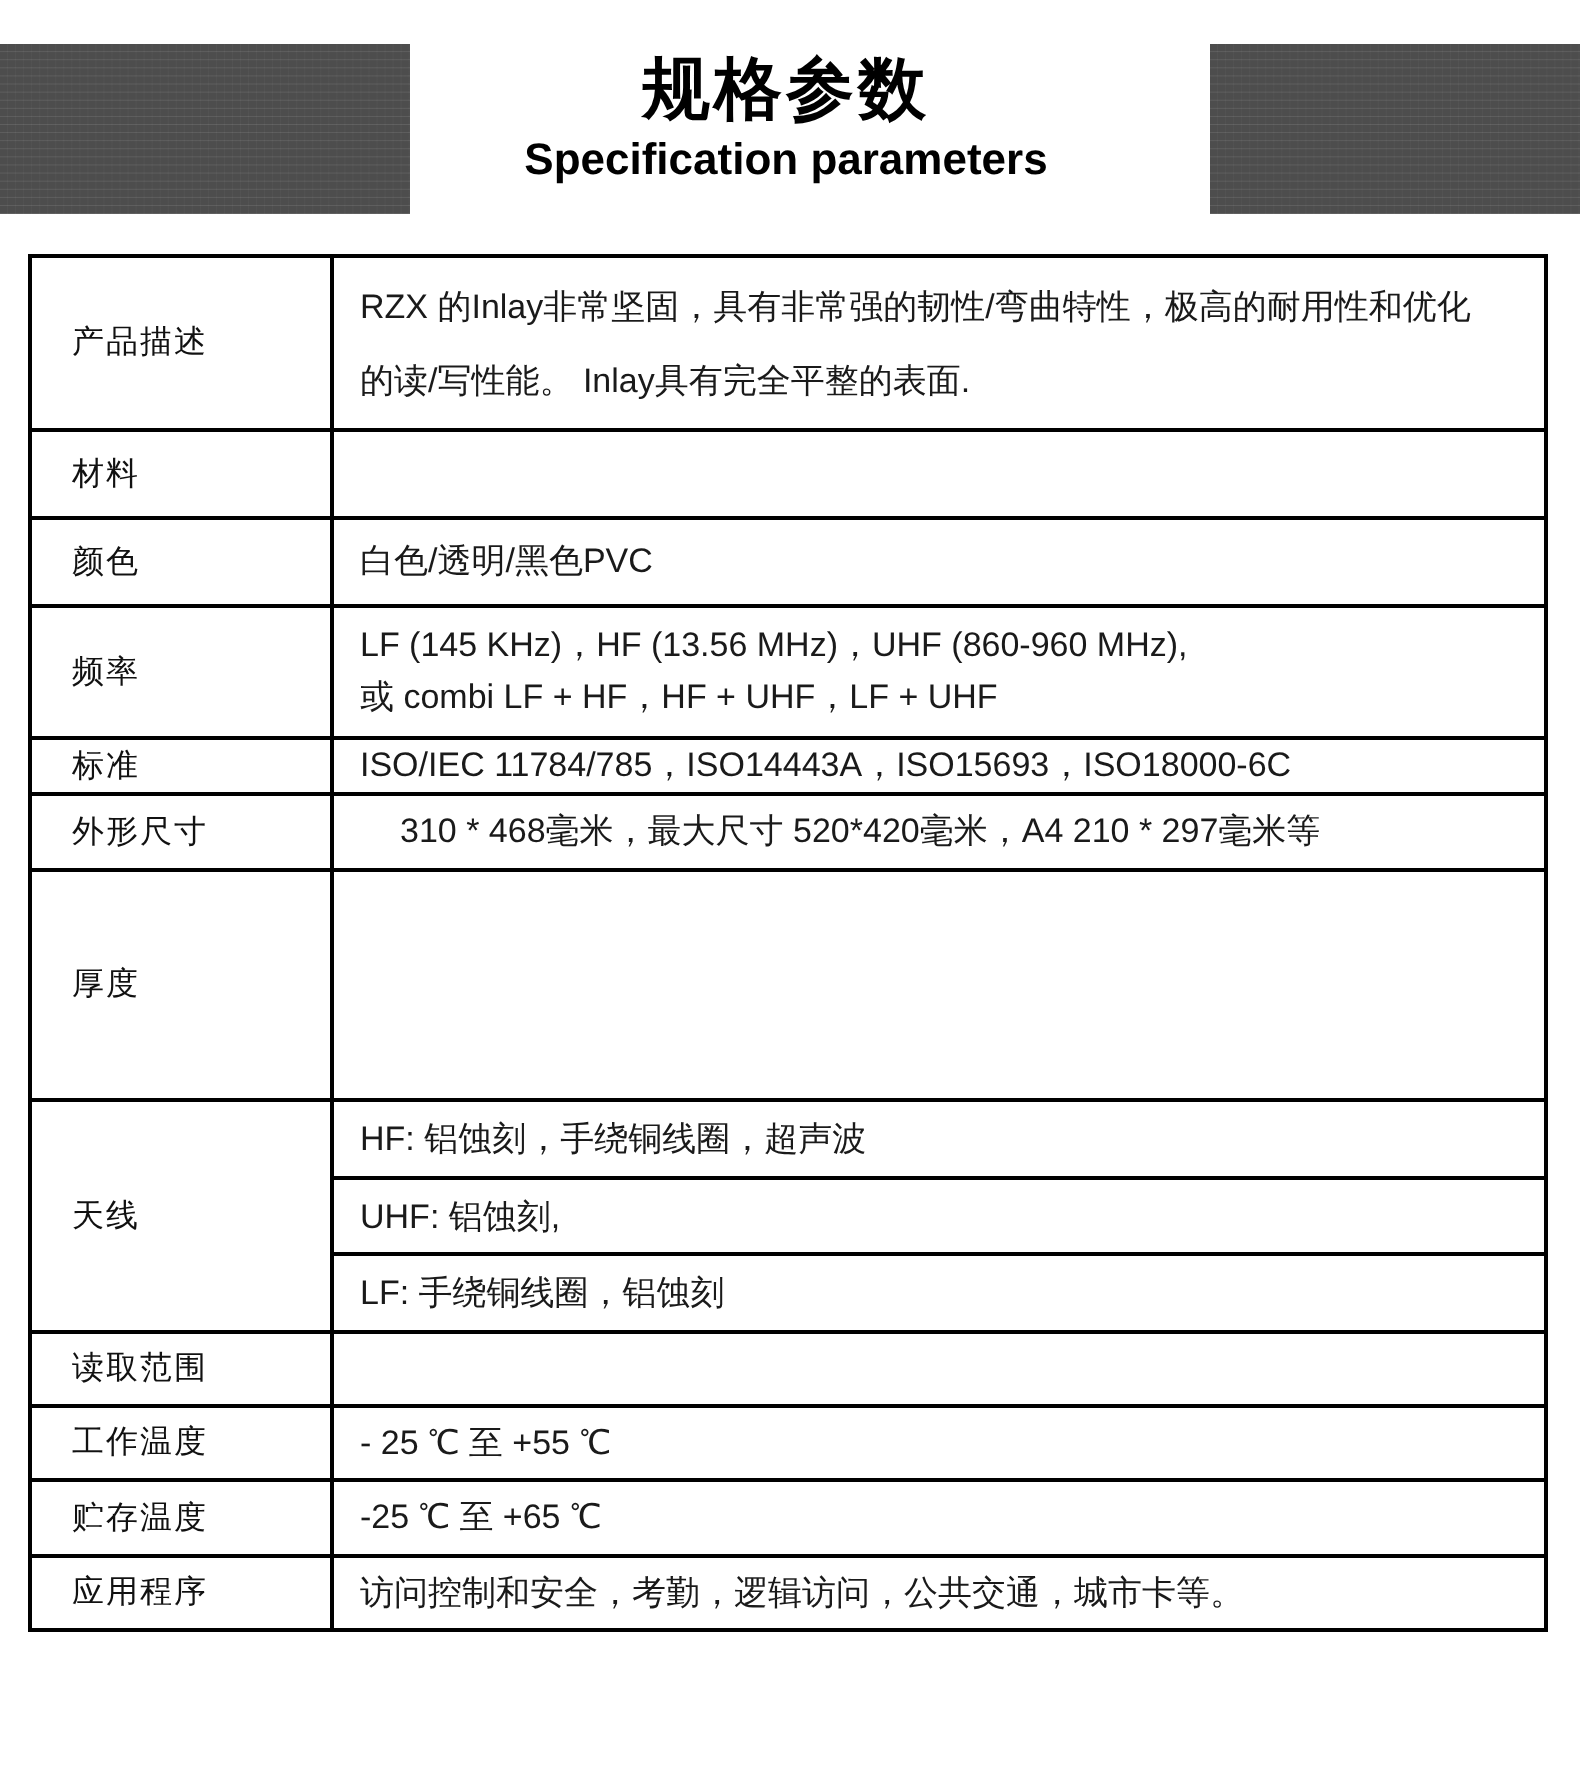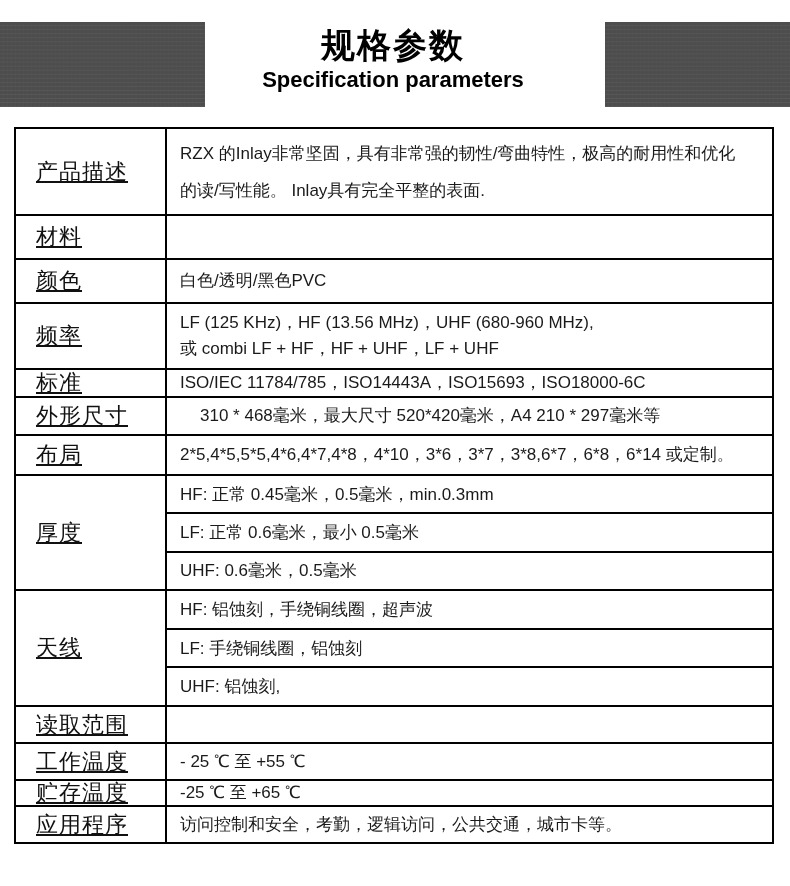--- a/index.html
+++ b/index.html
@@ -37,21 +37,21 @@
     border: 2px solid #000000;
     background: #ffffff;
   }
   .t-row { display: flex; width: 100%; }
   .t-row + .t-row { border-top: 2px solid #000000; }
   .t-label {
     flex: 0 0 151px;
     border-right: 2px solid #000000;
     display: flex; align-items: center;
     padding-left: 20px;
-    font-size: 22px; letter-spacing: 1px; color: #111111; text-decoration: underline;
+    font-size: 16px; letter-spacing: 1px; color: #111111;
   }
   .t-content {
     flex: 1;
     display: flex; flex-direction: column; justify-content: center;
     padding-left: 13px;
     font-size: 17px; color: #1a1a1a;
   }
   .t-line { line-height: 24px; }
   .r1 { height: 85px; }
   .r1 .t-line { line-height: 37px; }
@@ -59,21 +59,21 @@
   .r3 { height: 44px; }
   .r4 { height: 66px; }
   .r4 .t-line { line-height: 26px; }
   .r5 { height: 28px; }
   .r6 { height: 38px; gap: 20px; }
   .r7 { height: 40px; }
   .r8 { height: 115px; }
   .r9 { height: 116px; }
   .r10 { height: 37px; }
   .r11 { height: 37px; }
-  .r12 { height: 26px; }
+  .r12 { height: 38px; }
   .r13 { height: 37px; }
   .subrows { padding: 0; justify-content: stretch; }
   .t-subrow {
     flex: 1; display: flex; align-items: center;
     padding-left: 13px;
   }
   .t-subrow + .t-subrow { border-top: 2px solid #000000; }
 </style>
 </head>
 <body>
@@ -104,61 +104,50 @@
   <div class="t-row r3">
     <div class="t-label">颜色</div>
     <div class="t-content">
       <div class="t-line">白色/透明/黑色PVC</div>
     </div>
   </div>
 
   <div class="t-row r4">
     <div class="t-label">频率</div>
     <div class="t-content">
-      <div class="t-line">LF (125 KHz)，HF (13.56 MHz)，UHF (680-960 MHz),</div>
+      <div class="t-line">LF (145 KHz)，HF (13.56 MHz)，UHF (860-960 MHz),</div>
       <div class="t-line">或 combi LF + HF，HF + UHF，LF + UHF</div>
     </div>
   </div>
 
   <div class="t-row r5">
     <div class="t-label">标准</div>
     <div class="t-content">
       <div class="t-line">ISO/IEC 11784/785，ISO14443A，ISO15693，ISO18000-6C</div>
     </div>
   </div>
 
   <div class="t-row r6">
     <div class="t-label">外形尺寸</div>
     <div class="t-content">
       <div class="t-line">310 * 468毫米，最大尺寸 520*420毫米，A4 210 * 297毫米等</div>
     </div>
   </div>
 
-  <div class="t-row r7">
-    <div class="t-label">布局</div>
-    <div class="t-content">
-      <div class="t-line">2*5,4*5,5*5,4*6,4*7,4*8，4*10，3*6，3*7，3*8,6*7，6*8，6*14 或定制。</div>
-    </div>
-  </div>
 
   <div class="t-row r8">
     <div class="t-label">厚度</div>
-    <div class="t-content subrows">
-      <div class="t-subrow">HF: 正常 0.45毫米，0.5毫米，min.0.3mm</div>
-      <div class="t-subrow">LF: 正常 0.6毫米，最小 0.5毫米</div>
-      <div class="t-subrow">UHF: 0.6毫米，0.5毫米</div>
-    </div>
   </div>
 
   <div class="t-row r9">
     <div class="t-label">天线</div>
     <div class="t-content subrows">
       <div class="t-subrow">HF: 铝蚀刻，手绕铜线圈，超声波</div>
+      <div class="t-subrow">UHF: 铝蚀刻,</div>
       <div class="t-subrow">LF: 手绕铜线圈，铝蚀刻</div>
-      <div class="t-subrow">UHF: 铝蚀刻,</div>
     </div>
   </div>
 
   <div class="t-row r10">
     <div class="t-label">读取范围</div>
   </div>
 
   <div class="t-row r11">
     <div class="t-label">工作温度</div>
     <div class="t-content">

